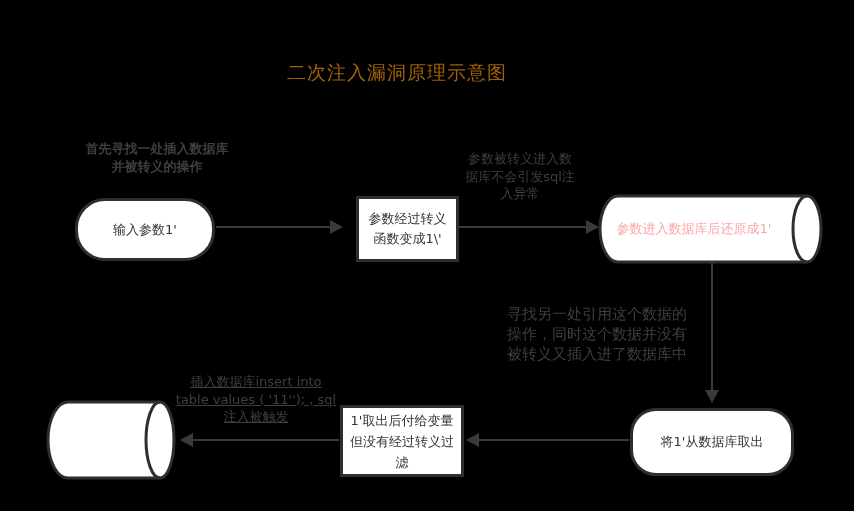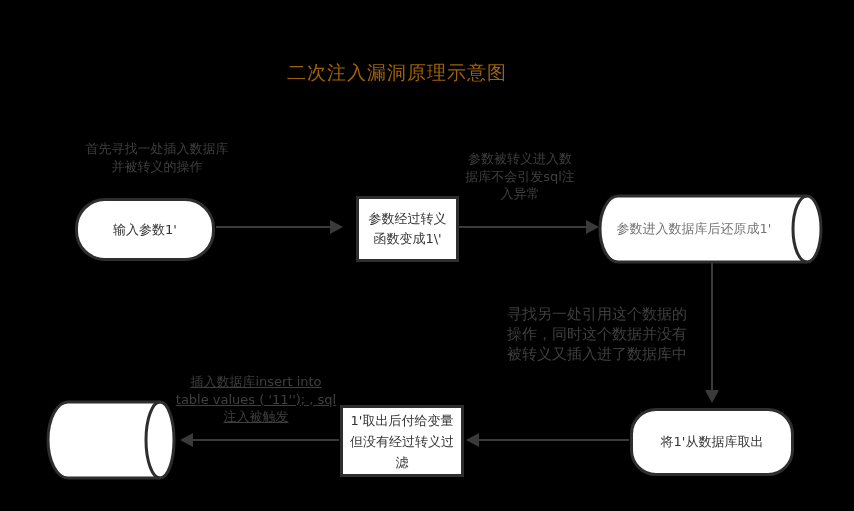--- a/index.html
+++ b/index.html
@@ -23,21 +23,21 @@
   }
   .annotation {
     position: absolute;
     width: 200px;
     color: #3f3f3f;
     font-size: 13px;
     text-align: center;
     white-space: pre-line;
     line-height: 17.5px;
   }
-  #label-a { left: 57px;  top: 140px; }
+  #label-a { left: 57px;  top: 140px; font-weight: bold; }
   #label-b { left: 420px; top: 150px; }
   #label-c { left: 497px; top: 304px; line-height: 20px; font-size: 15px; }
   #label-d { left: 156px; top: 373px; text-decoration: underline; }
   .node {
     position: absolute;
     background: #ffffff;
     border: 3px solid #2e2e2e;
     color: #333333;
     font-size: 13px;
     display: flex;
@@ -47,21 +47,21 @@
     box-sizing: border-box;
     white-space: pre-line;
   }
   #node-input  { left: 75px;  top: 198px; width: 140px; height: 63px; border-radius: 30px; }
   #node-escape { left: 356px; top: 196px; width: 103px; height: 66px; line-height: 20px; }
   #node-fetch  { left: 630px; top: 408px; width: 164px; height: 68px; border-radius: 26px; }
   #node-assign { left: 340px; top: 405px; width: 124px; height: 72px; line-height: 21px; }
   .cylinder-label {
     position: absolute;
     left: 605px; top: 196px; width: 178px; height: 66px;
-    color: #737373; font-size: 13px;
+    color: #fca5a5; font-size: 13px;
     display: flex; align-items: center; justify-content: center;
     text-align: center;
   }
   .cyl-fill   { fill: #ffffff; stroke: none; }
   .cyl-stroke { fill: none; stroke: #2e2e2e; stroke-width: 3; }
   .cyl-cap    { fill: #ffffff; stroke: #2e2e2e; stroke-width: 3; }
   .arrow-line { stroke: #3a3a3a; stroke-width: 2; }
   .arrow-head { fill: #3a3a3a; stroke: none; }
 </style>
 </head>

